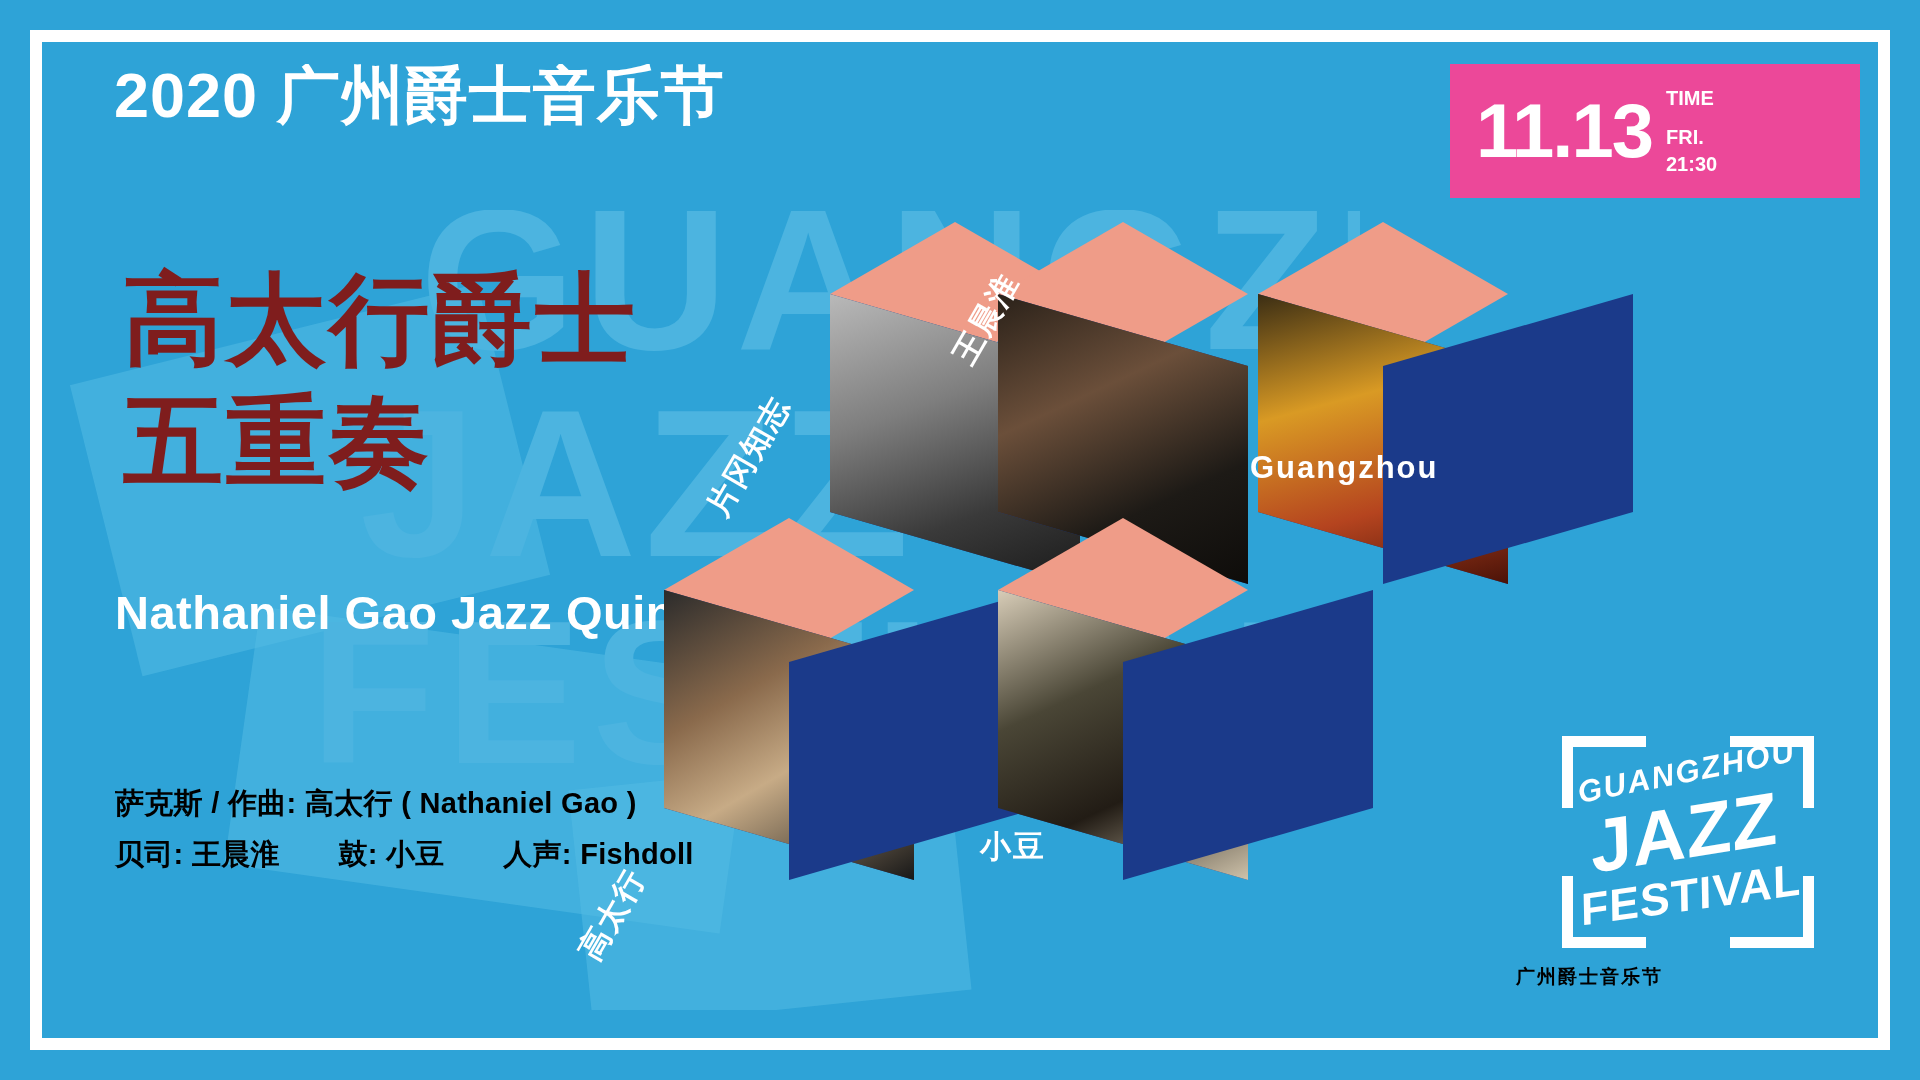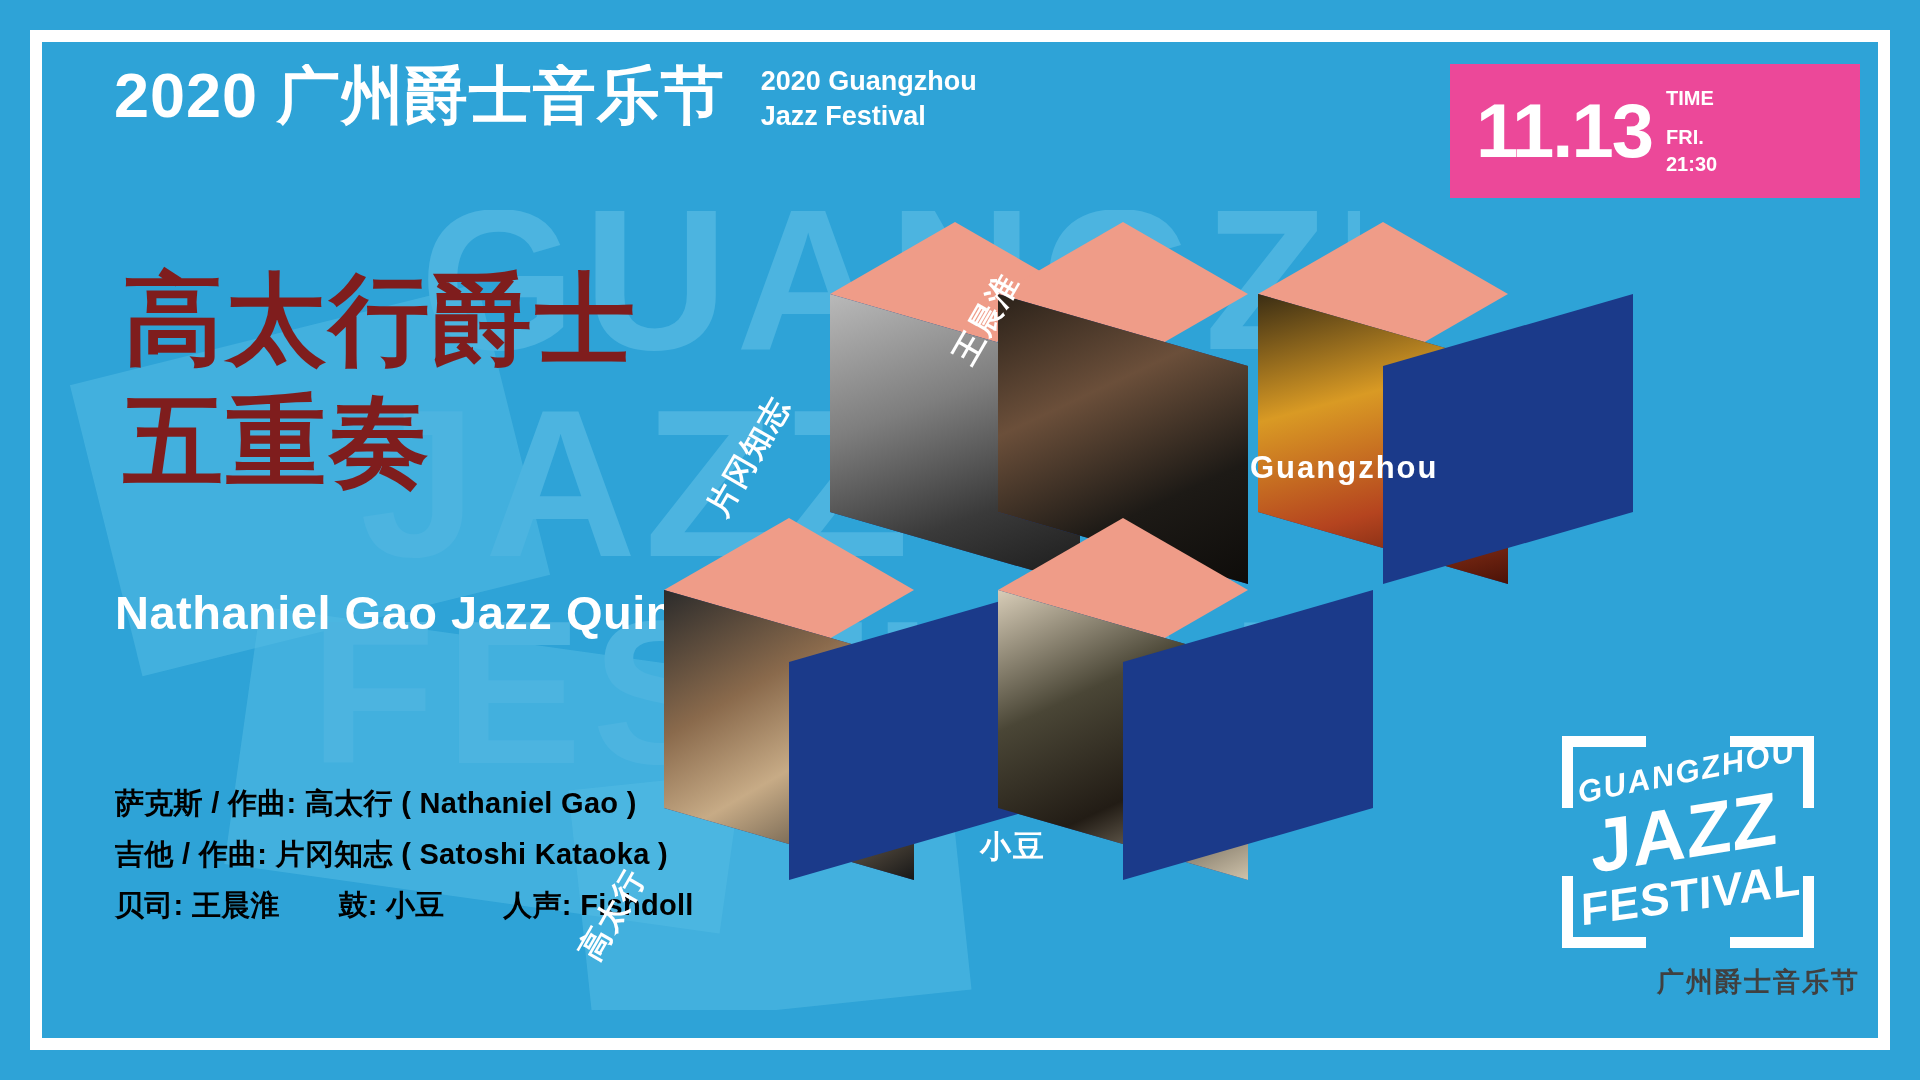--- a/index.html
+++ b/index.html
@@ -139,64 +139,59 @@
     position:absolute; left:74px; top:94px; color:#fff; font-weight:bold;
     font-size:74px; letter-spacing:1px; transform:rotate(-9deg) skewX(-7deg);
     white-space:nowrap; line-height:1;
   }
   .logo-f{
     position:absolute; left:64px; top:170px; color:#fff; font-weight:bold;
     font-size:45px; letter-spacing:1px; transform:rotate(-8deg) skewX(-7deg);
     white-space:nowrap; line-height:1;
   }
   .logo-cn{
-    position:absolute; left:0; right:0; top:262px; text-align:right;
-    color:#404040; font-size:27px; font-weight:bold; letter-spacing:2px;
+    position:absolute; left:0; right:0; top:262px; text-align:left;
+    color:#000000; font-size:19px; font-weight:bold; letter-spacing:2px;
   }
 </style>
 </head>
 <body>
 
 <div class="frame-outer"></div>
 
 <div class="watermark">
   <div class="wm-tri" style="left:40px;top:120px;width:420px;height:300px;transform:rotate(-14deg);"></div>
   <div class="wm-tri" style="left:180px;top:430px;width:500px;height:260px;transform:rotate(8deg);"></div>
   <div class="wm-tri" style="left:520px;top:560px;width:380px;height:240px;transform:rotate(-6deg);"></div>
   <div class="wm-word wm1">GUANGZHOU</div>
   <div class="wm-word wm2">JAZZ</div>
   <div class="wm-word wm3">FESTIVAL</div>
 </div>
 
 <div class="header">
   <div class="hdr-cn">2020 广州爵士音乐节</div>
-  <div class="hdr-en">
-    <div>2020 Guangzhou</div>
-    <div>Jazz Festival</div>
-  </div>
 </div>
 
 <div class="datebox">
   <div class="date-num">11.13</div>
   <div class="date-meta">
     <div>TIME</div>
     <div class="t2">FRI.</div>
     <div>21:30</div>
   </div>
 </div>
 
 <div class="title-cn">
   <div>高太行爵士</div>
   <div>五重奏</div>
 </div>
 <div class="title-en">Nathaniel Gao Jazz Quintet</div>
 
 <div class="credits">
   <div>萨克斯 / 作曲: 高太行 ( Nathaniel Gao )</div>
-  <div>吉他 / 作曲: 片冈知志 ( Satoshi Kataoka )</div>
   <div>贝司: 王晨淮　　鼓: 小豆　　人声: Fishdoll</div>
 </div>
 
 <div class="collage">
 
   <div class="cube" style="left:210px; top:22px;">
     <div class="face top" style="left:0; top:0;"></div>
     <div class="face left" style="left:0; top:72px;">
       <div class="ph ph-kataoka"></div>
     </div>

